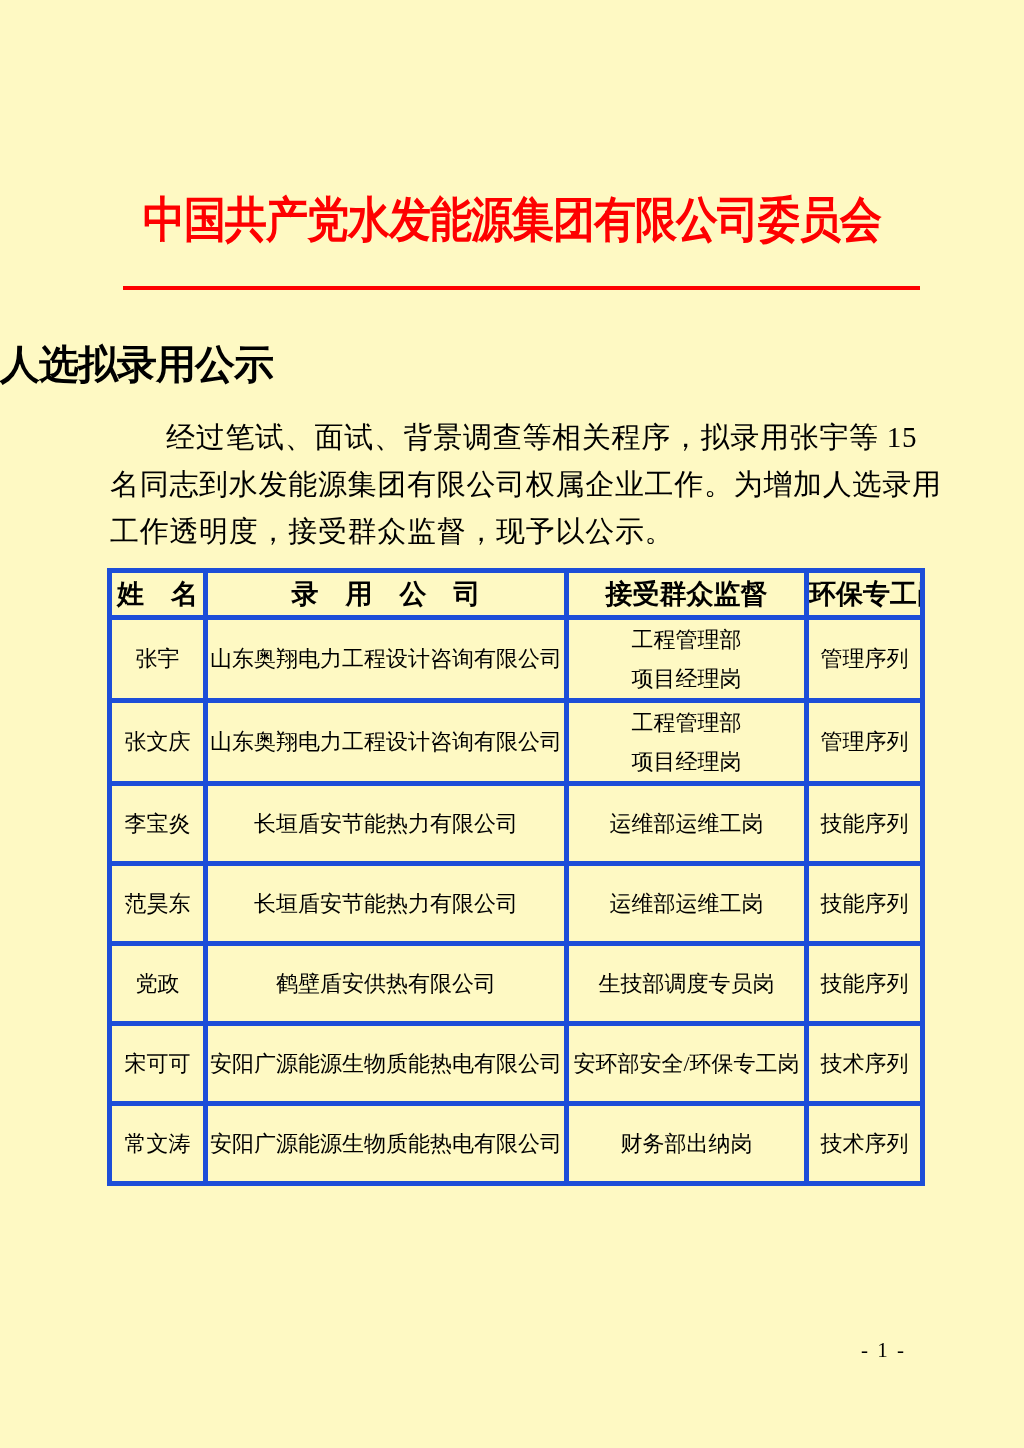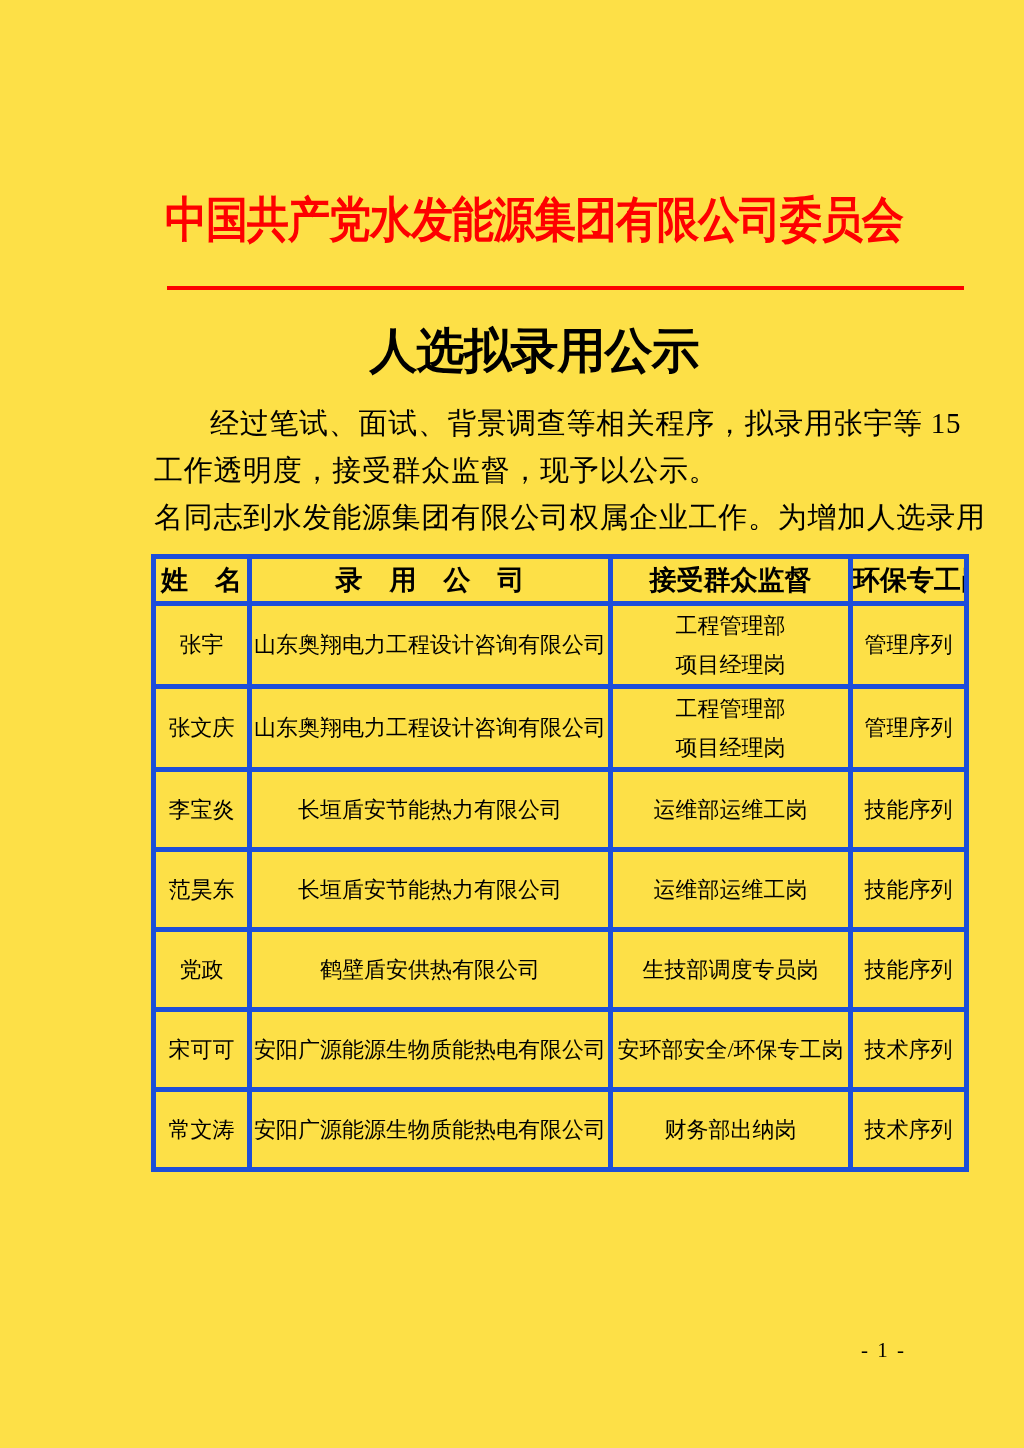--- a/index.html
+++ b/index.html
@@ -5,47 +5,46 @@
   * { margin: 0; padding: 0; box-sizing: border-box; }
   html, body { background: #ffffff; }
   body {
     font-family: "Liberation Serif", serif;
     color: #000000;
   }
   .page {
     position: relative;
     width: 1024px;
     height: 1448px;
-    background: #fde047;
+    background: #fef9c3;
     overflow: hidden;
     margin: 0 auto;
-    padding-left: 44px;
   }
   .letterhead {
     margin-top: 190px;
     text-align: center;
     font-size: 42px;
     font-weight: bold;
     color: #fe0000;
     letter-spacing: -1px;
     line-height: 52px;
     transform: scaleY(1.15);
     transform-origin: center top;
     white-space: nowrap;
   }
   .red-rule {
     width: 797px;
     height: 4px;
     background: #fe0000;
     margin: 44px auto 0 123px;
   }
   .doc-title {
-    margin-top: 36px;
-    text-align: center;
-    font-size: 48px;
+    margin-top: 50px;
+    text-align: left;
+    font-size: 40px;
     font-weight: bold;
     letter-spacing: -1px;
     line-height: 50px;
   }
   .body-text {
     margin: 24px 108px 0 110px;
     font-size: 29px;
     letter-spacing: 0.7px;
     line-height: 47px;
   }
@@ -89,22 +88,22 @@
 <div class="page">
 
   <div class="letterhead">中国共产党水发能源集团有限公司委员会</div>
 
   <div class="red-rule"></div>
 
   <div class="doc-title">人选拟录用公示</div>
 
   <div class="body-text">
     <div class="line indent">经过笔试、面试、背景调查等相关程序，拟录用张宇等 15</div>
+    <div class="line">名同志到水发能源集团有限公司权属企业工作。为增加人选录用</div>
     <div class="line">工作透明度，接受群众监督，现予以公示。</div>
-    <div class="line">名同志到水发能源集团有限公司权属企业工作。为增加人选录用</div>
   </div>
 
   <table class="roster">
     <colgroup>
       <col style="width:96px">
       <col style="width:361px">
       <col style="width:240px">
       <col style="width:116px">
     </colgroup>
     <thead>

